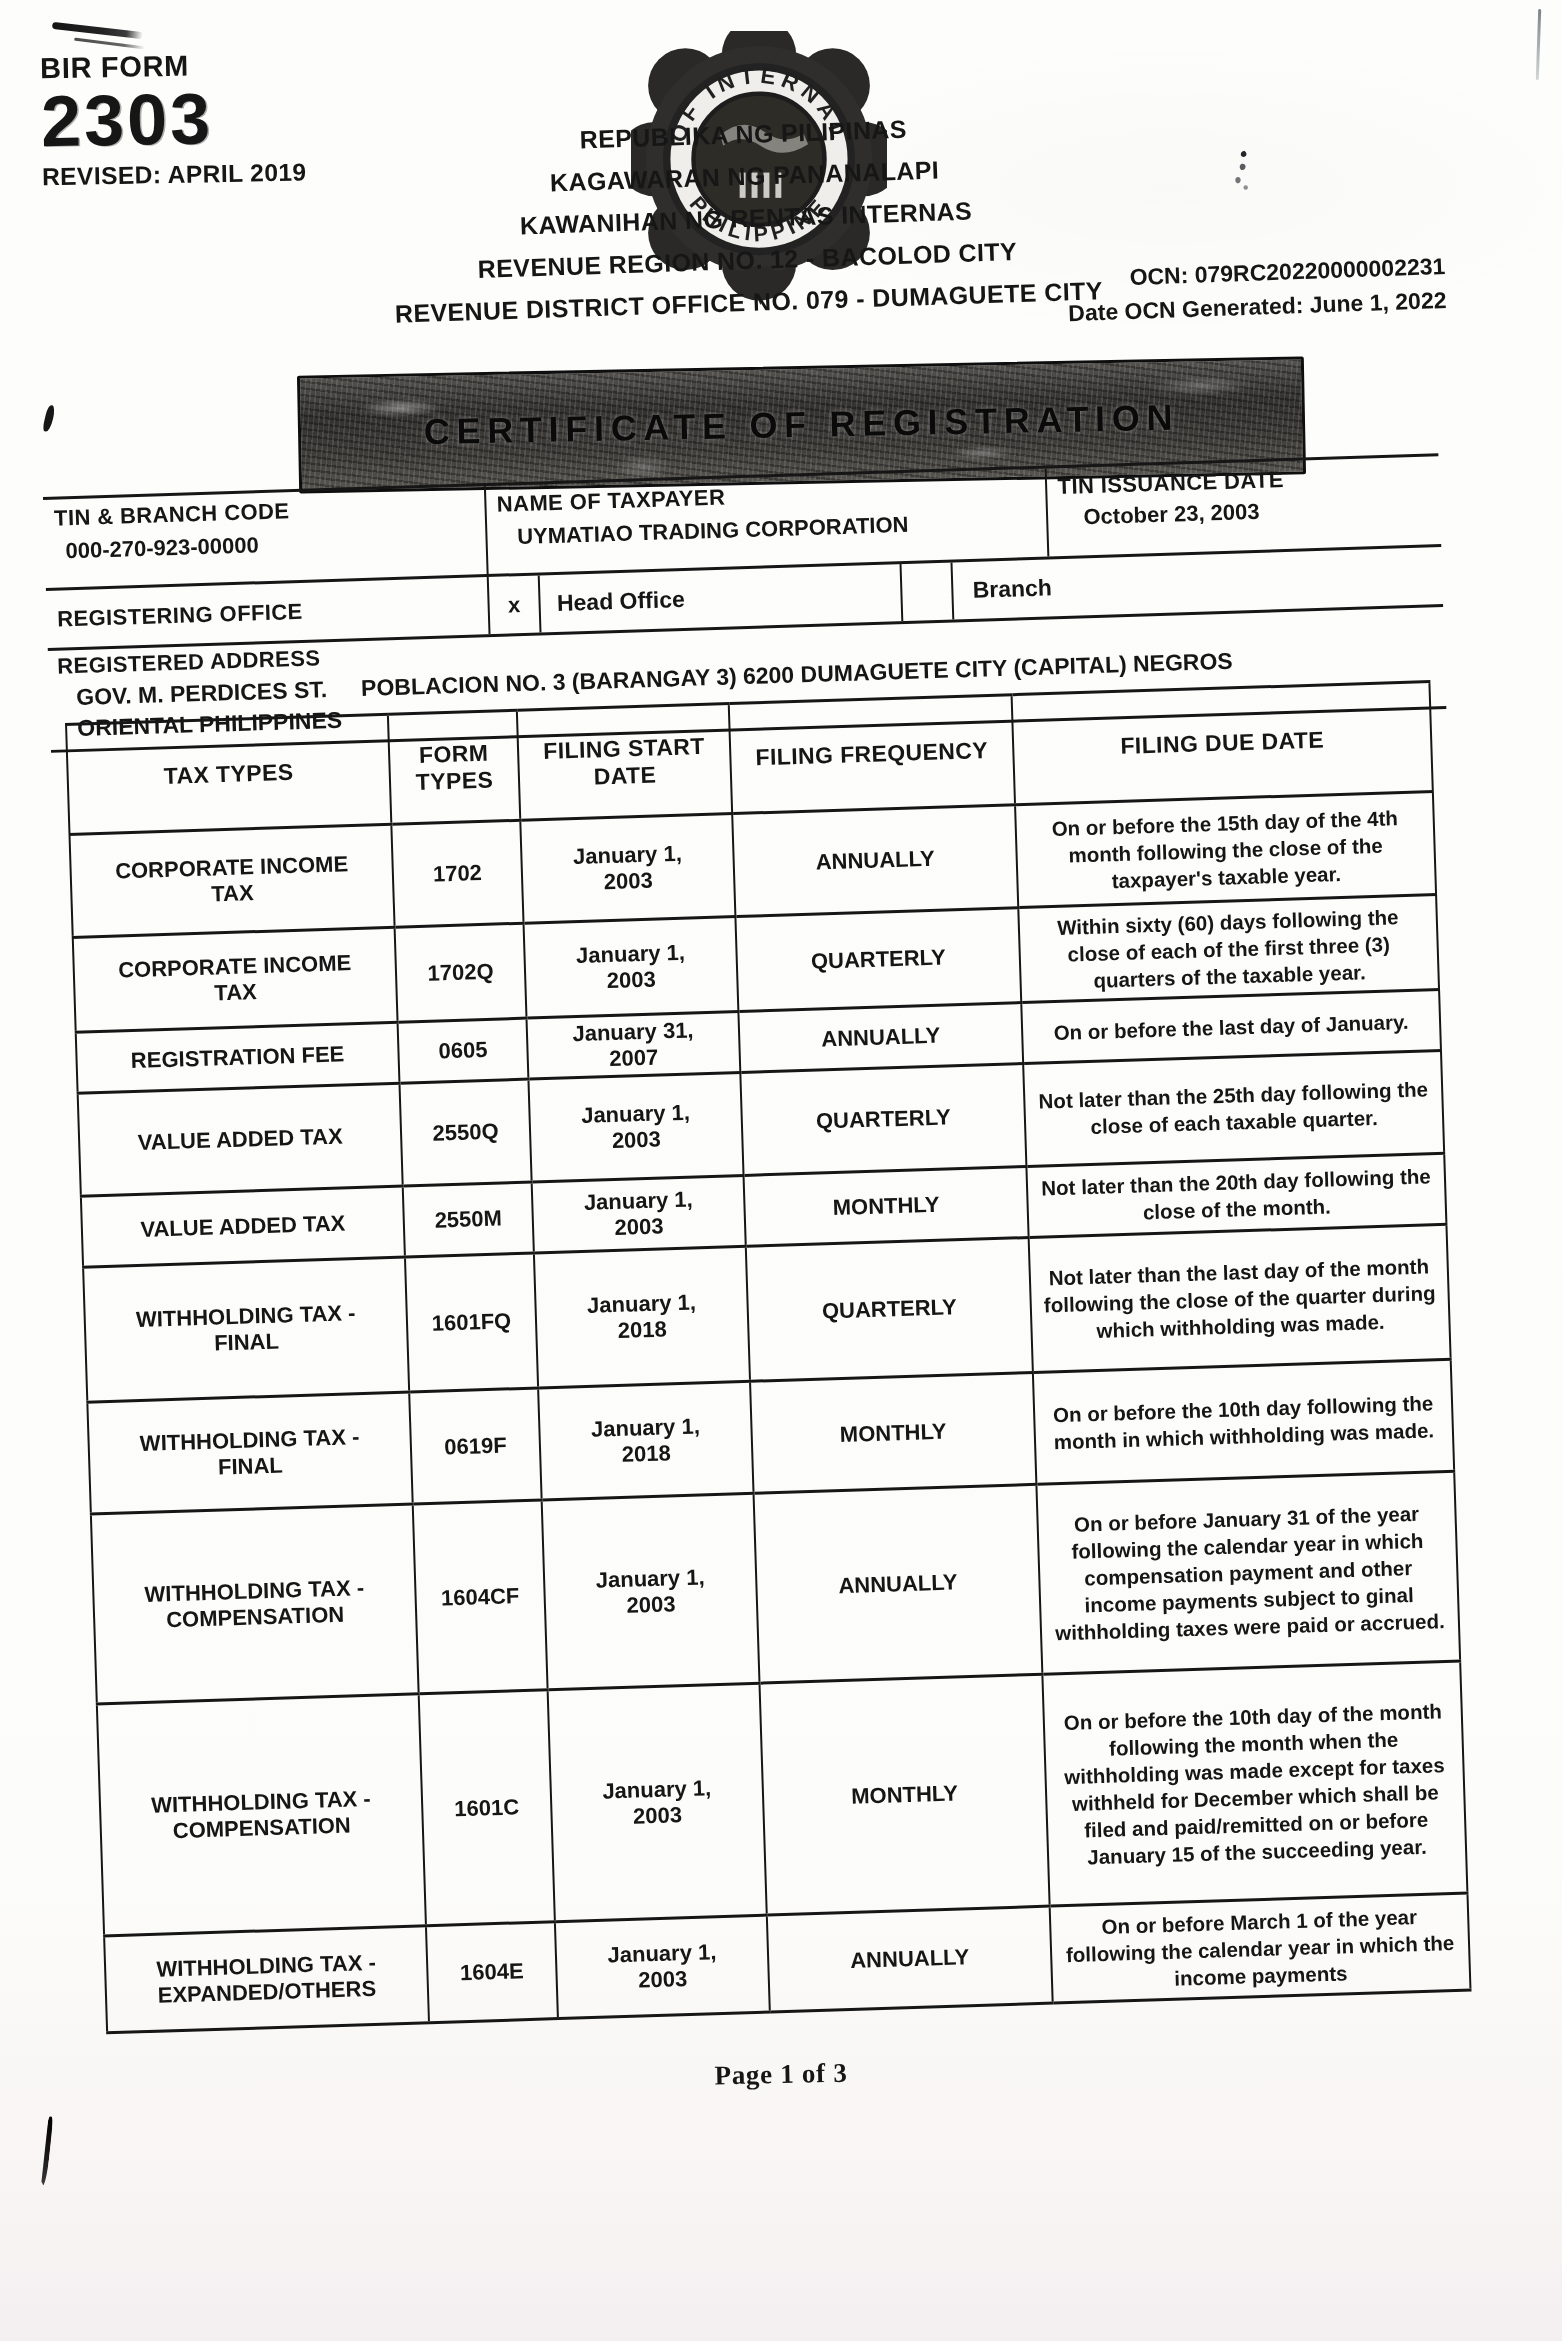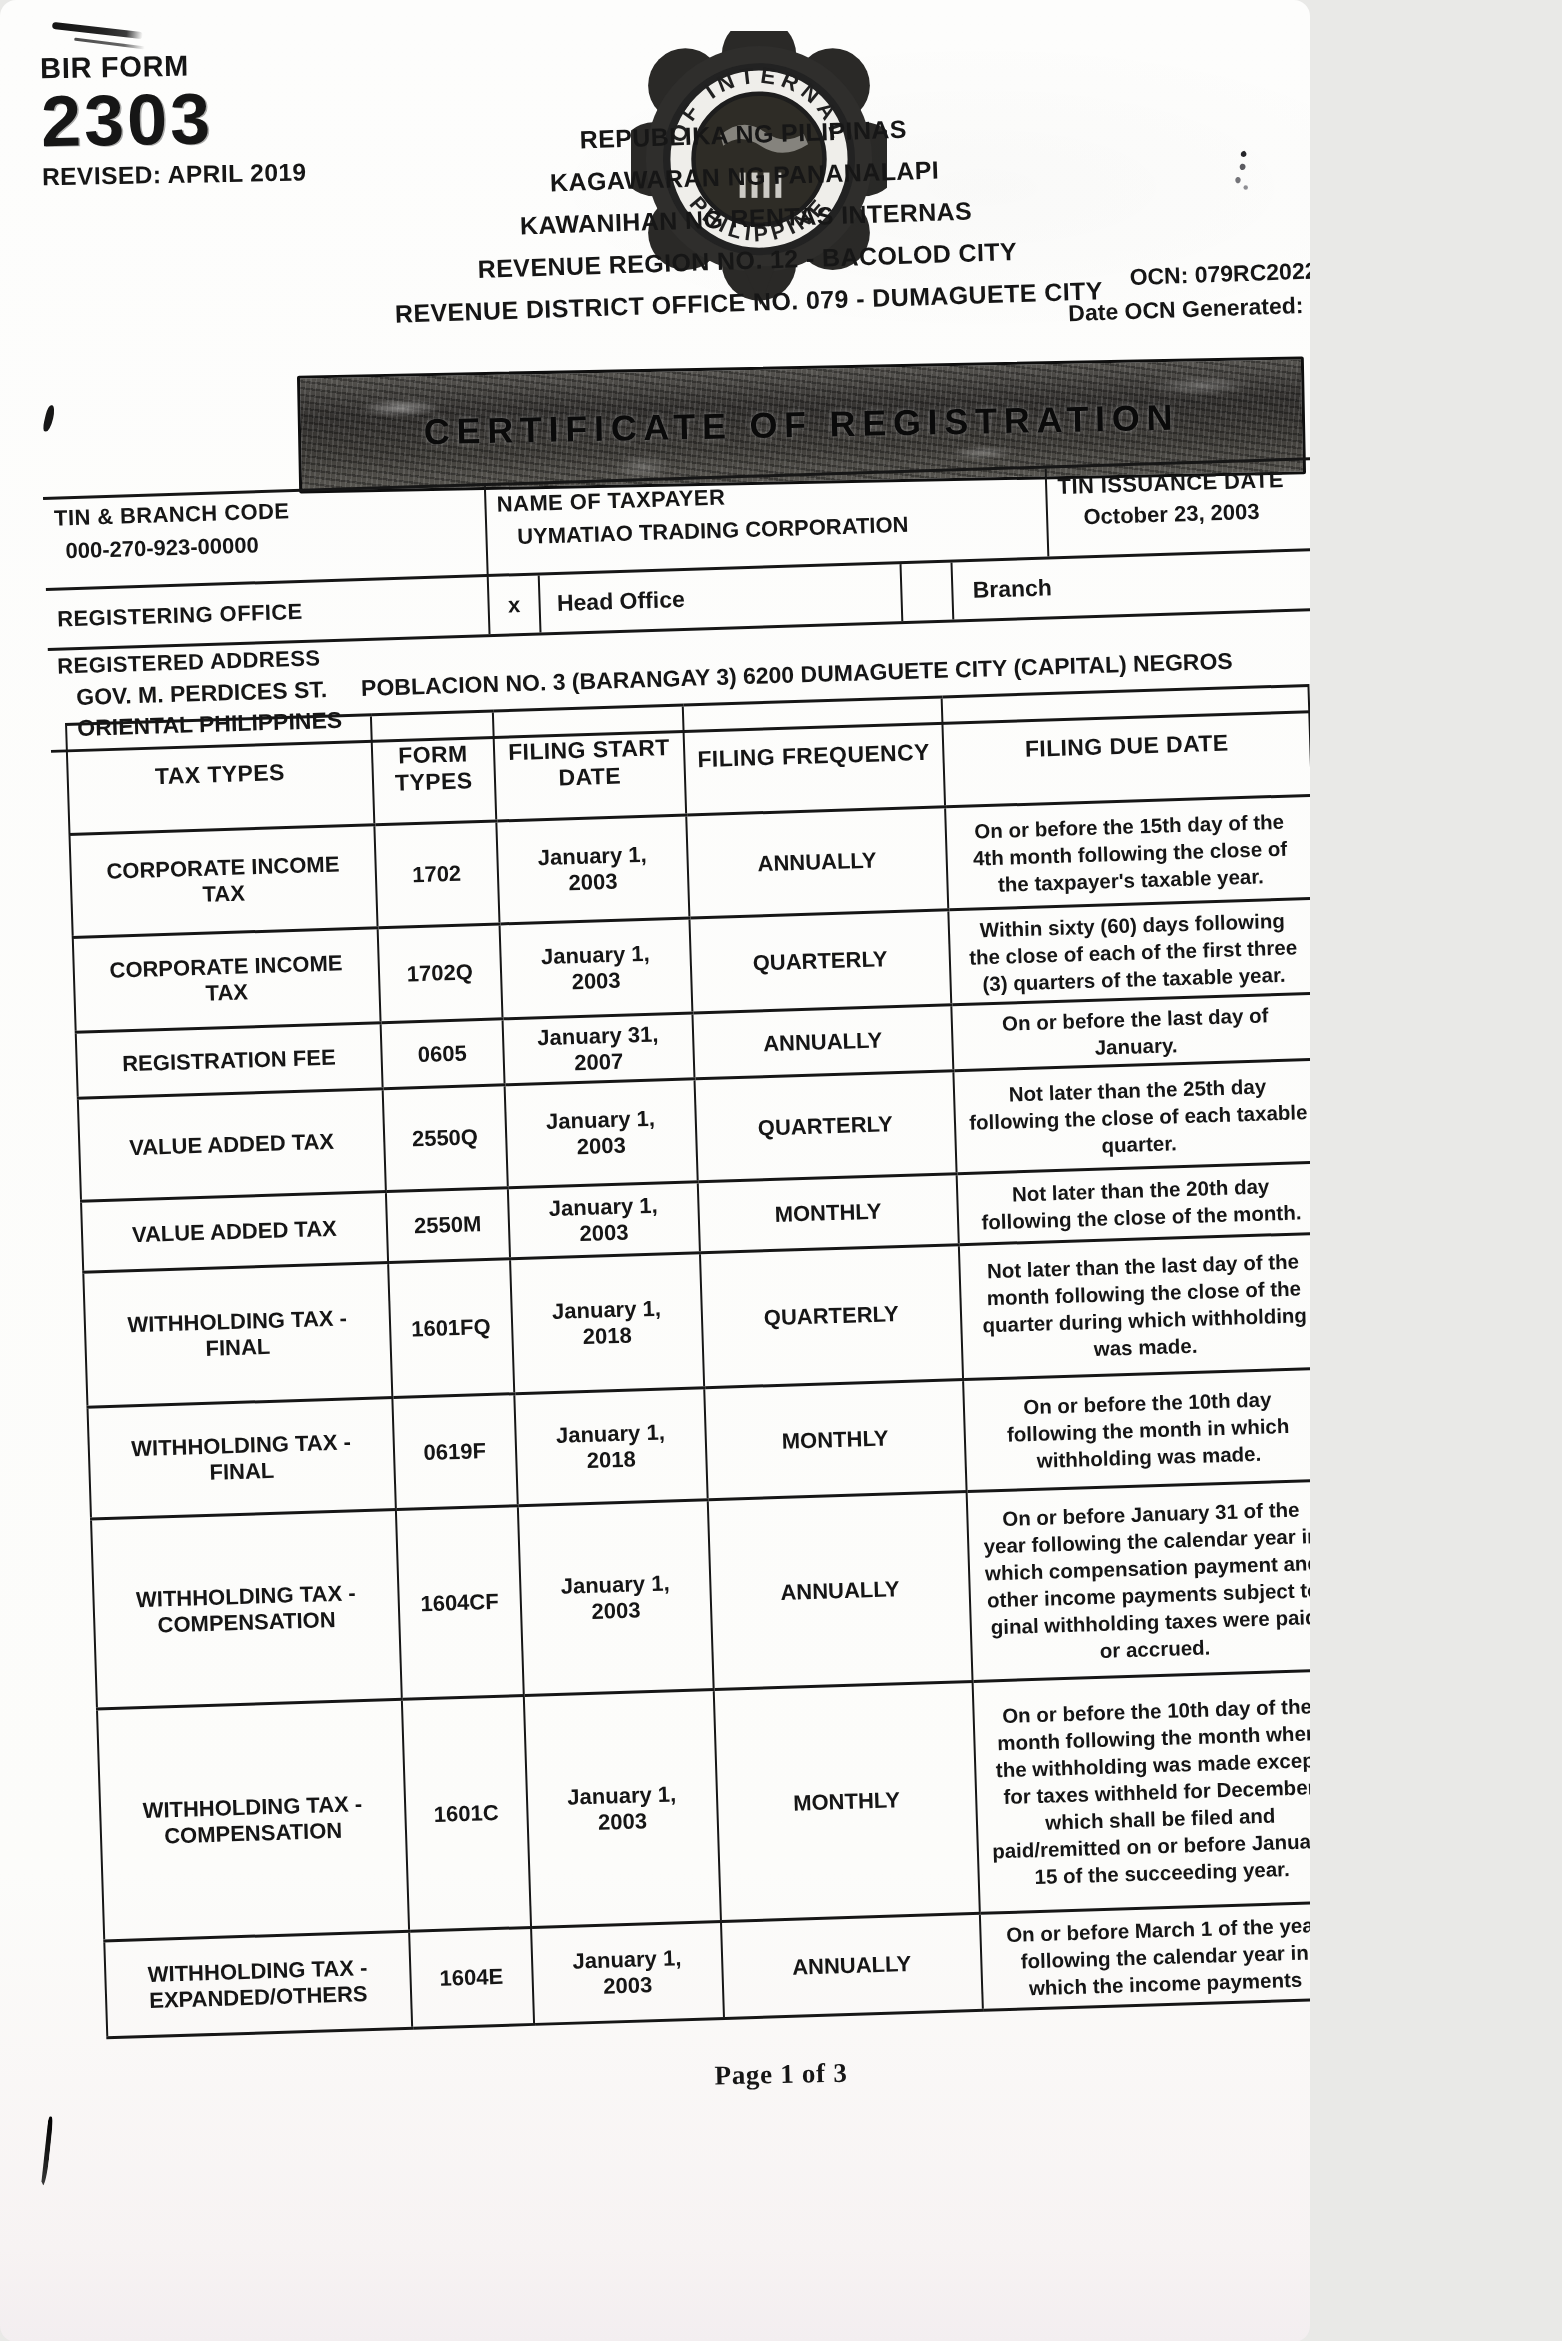--- a/index.html
+++ b/index.html
@@ -1,25 +1,24 @@
 <!DOCTYPE html>
 <html style="font-size:12px"><head>
 <meta charset="utf-8">
 <style>
   html,body{margin:0;padding:0;background:#e9e9e7;}
   .page{
     position:relative;
-    width:1310px;height:2342px;
+    width:1562px;height:2342px;
     background:
       radial-gradient(ellipse 670px 223px at 75% 8%, rgba(0,0,0,0.015), transparent 70%),
       linear-gradient(180deg,#fdfdfc 0%,#fcfcfa 80%,#f7f3f3 96%,#f3eef0 100%);
     overflow:hidden;
     font-family:"Liberation Sans", sans-serif;
     color:#161616;
-    border-radius:16px;
   }
   
   .stroke-top-left{
     position:absolute;left:52px;top:27px;width:91px;height:6.7px;
     background:linear-gradient(to right,#141414 0%,#232323 55%,#3c3c3c 82%,rgba(60,60,60,0) 100%);
     border-radius:3.7px;transform:rotate(6.5deg);
   }
   .stroke-top-left-echo{
     position:absolute;left:74px;top:42px;width:71px;height:3px;
     background:linear-gradient(to right,#2c2c2c,#4a4a4a 70%,rgba(70,70,70,0));

